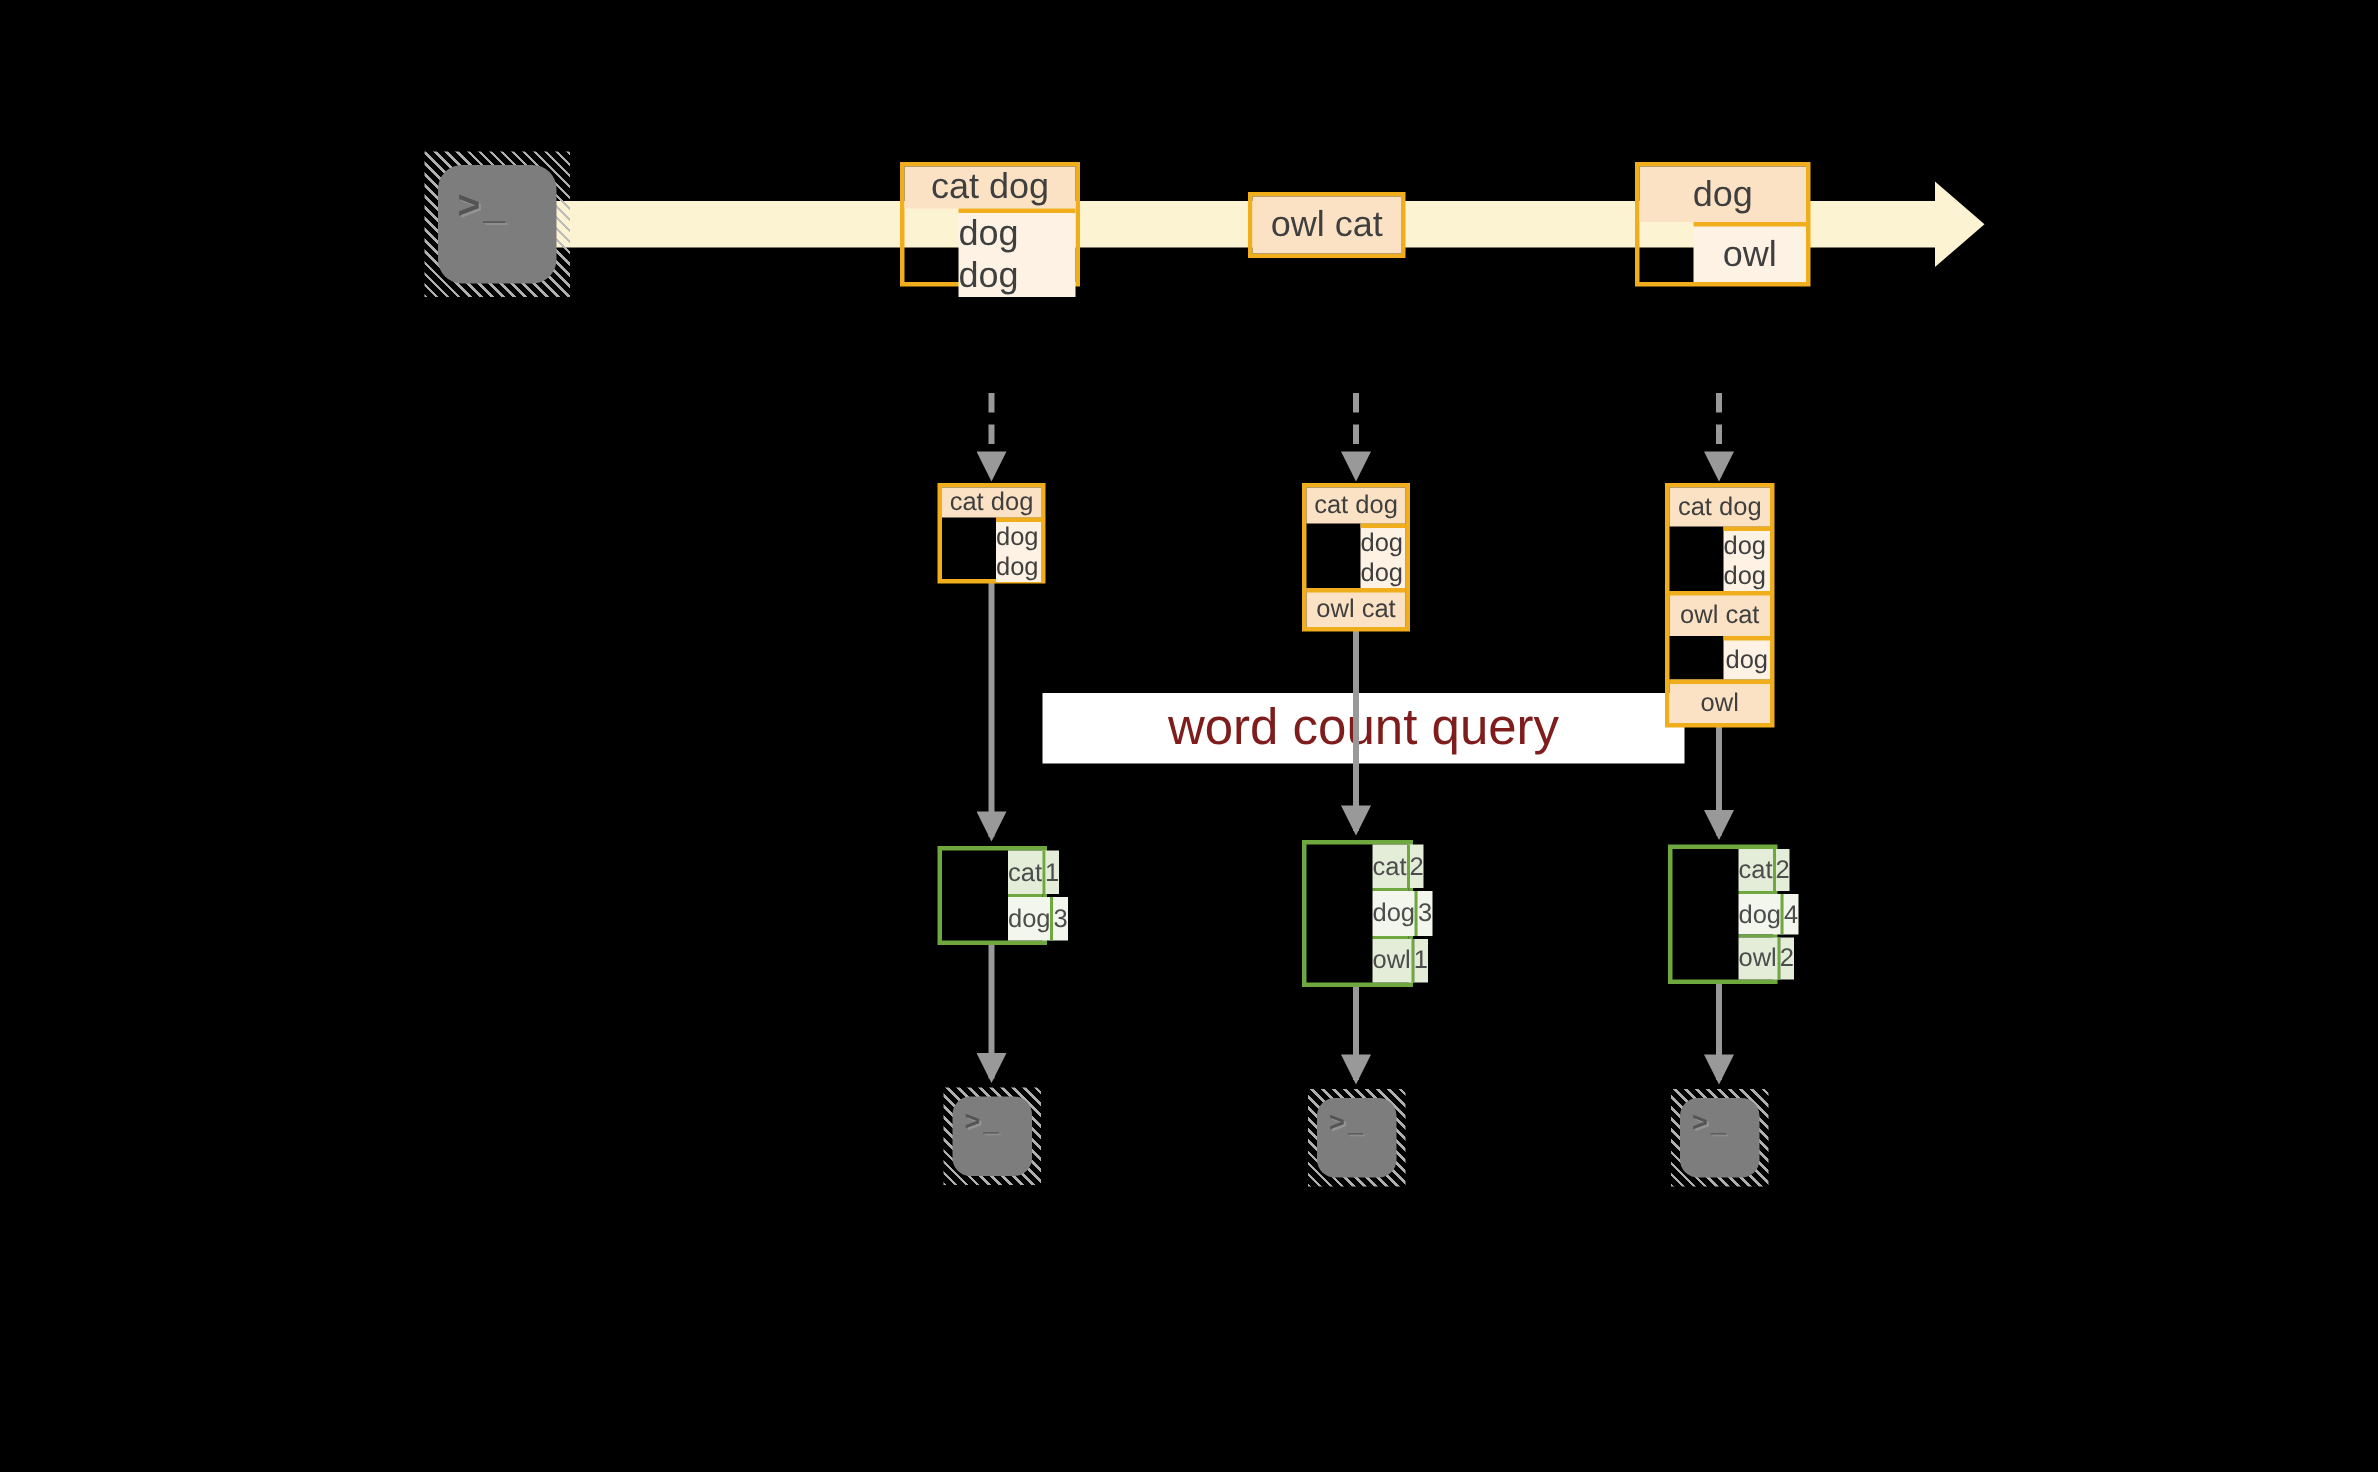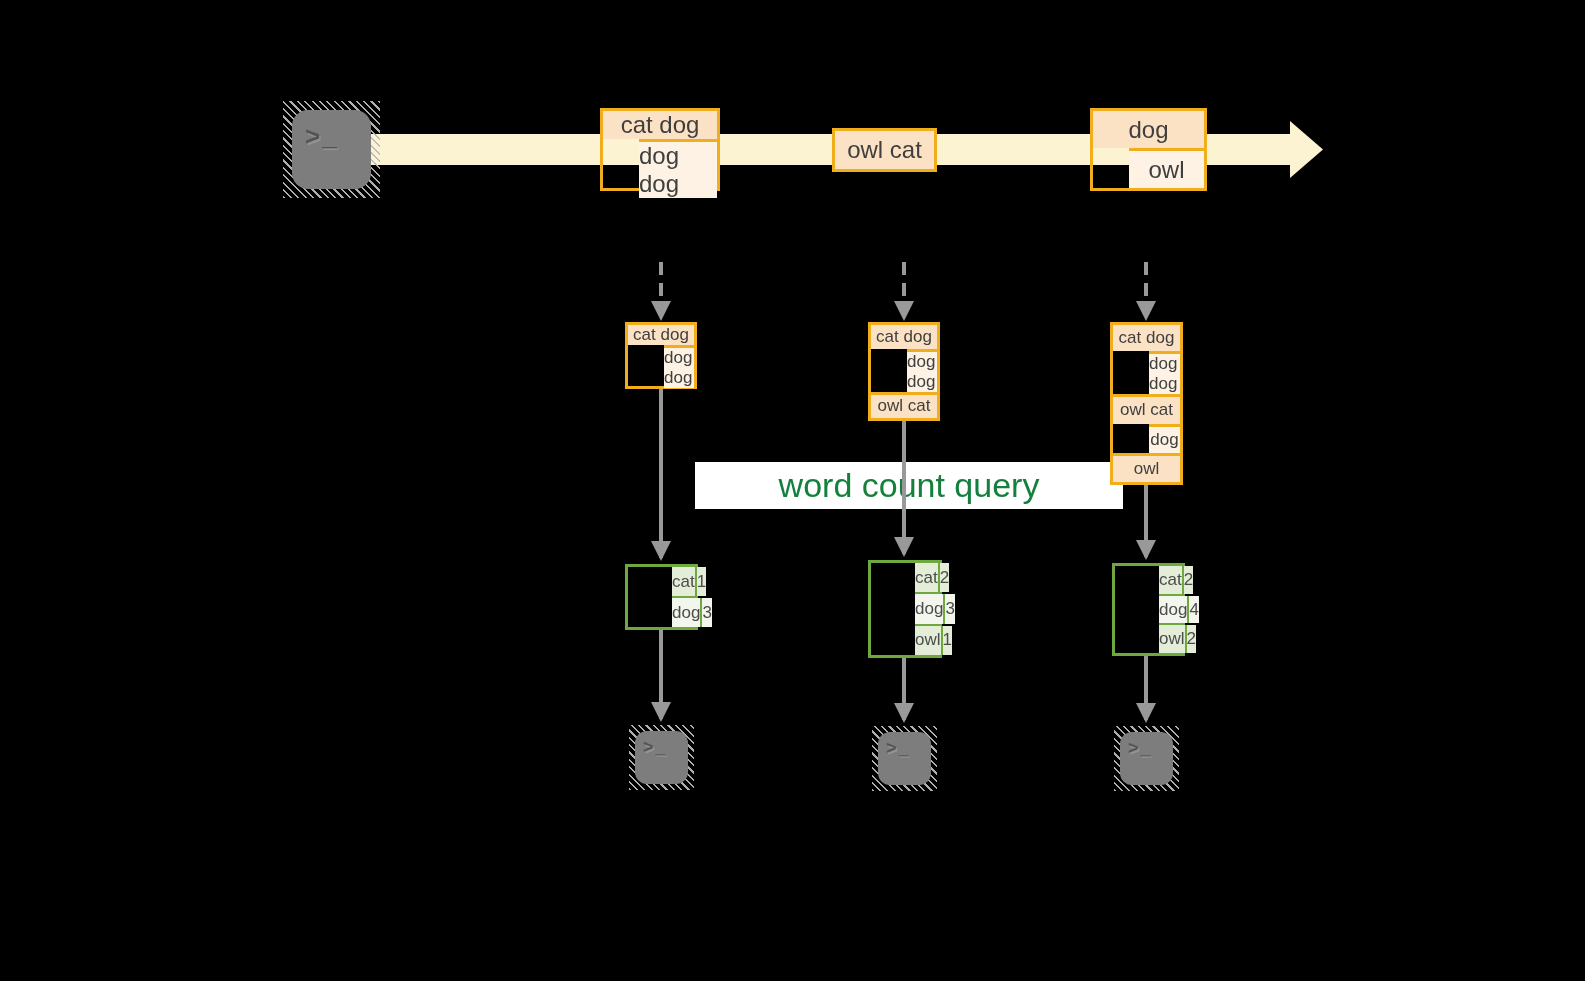--- a/index.html
+++ b/index.html
@@ -37,21 +37,21 @@
   .gtable .grow{display:flex;flex:1;border-top:2px solid #6fa83f;}
   .gtable .grow:first-child{border-top:none;}
   .gtable .gcell{display:flex;align-items:center;justify-content:center;font-size:17px;color:#4c4c4c;}
   .gtable .word{flex:1;border-right:2px solid #6fa83f;}
   .gtable .num{width:23px;}
   .grow-a .gcell{background:#e4edd8;}
   .grow-b .gcell{background:#f2f6ec;}
   
   .qlabel{
     background:#ffffff;z-index:1;display:flex;align-items:center;justify-content:center;
-    font-size:34px;color:#15803d;
+    font-size:34px;color:#7f1d1d;
   }
   
   #wires{position:absolute;left:0;top:0;z-index:2;}
 </style>
 </head>
 <body>
 
 <div id="canvas">
 
   <svg id="wires" width="1585" height="981" viewBox="0 0 1585 981">

